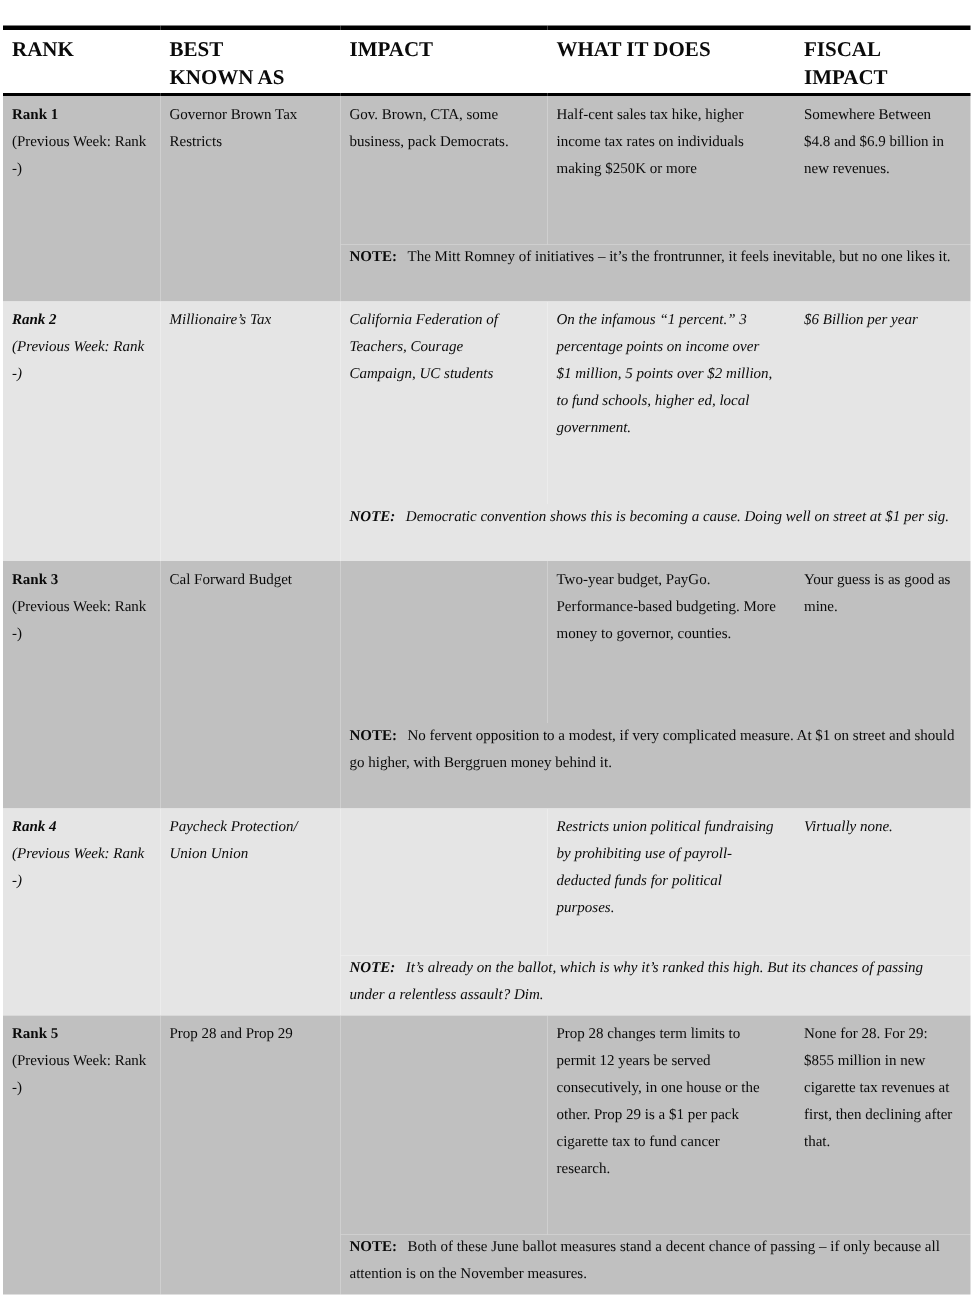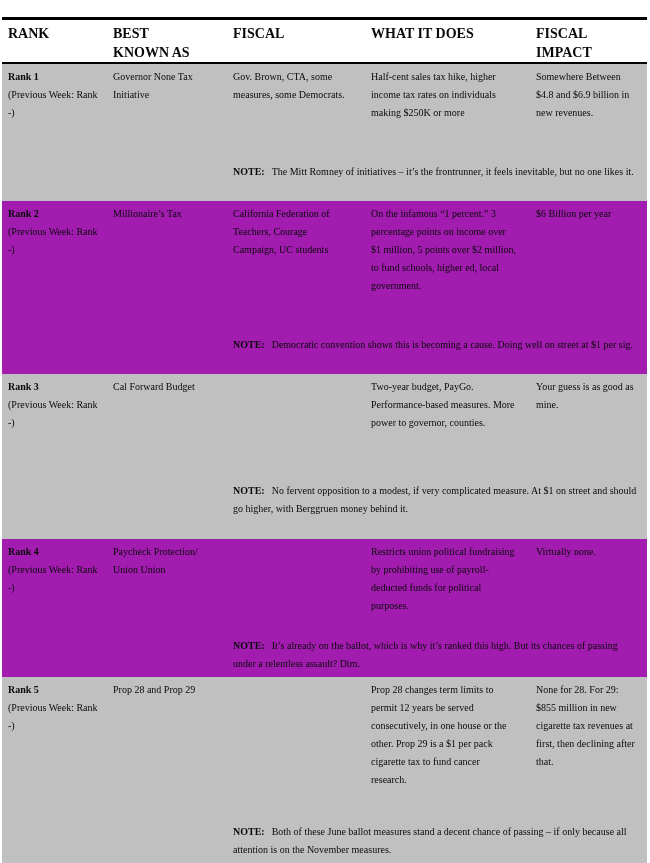--- a/index.html
+++ b/index.html
@@ -33,21 +33,21 @@
   }
   .b{font-weight:bold;}
   td.cc1{padding-right:6px;}
   td.cc2{padding-right:22px;}
   td.cc3{padding-right:12px;}
   td.cc4{padding-right:12px;}
   td.cc5{padding-right:10px;}
   td.note{padding:0 8px 4px 6px;}
   .note-label{margin-right:7px;}
   tbody.shaded td{background:#c0c0c0;}
-  tbody.plain td{background:#a21caf;}
+  tbody.plain td{background:#e5e5e5;font-style:italic;}
   tr.r1m{height:100px} tr.r1n{height:38px}
   tr.r2m{height:135px} tr.r2n{height:38px}
   tr.r3m{height:108px} tr.r3n{height:57px}
   tr.r4m{height:98px}  tr.r4n{height:38px}
   tr.r5m{height:146px} tr.r5n{height:54px}
   .tick{position:absolute;left:4px;top:859px;width:1px;height:4px;background:#000;}
 </style>
 </head>
 <body>
 
@@ -57,34 +57,34 @@
       <col class="c1">
         <col class="c2">
         <col class="c3">
         <col class="c4">
         <col class="c5">
     </colgroup>
     <thead>
       <tr class="hdr">
         <td class="cc1">RANK</td>
         <td class="cc2">BEST KNOWN AS</td>
-        <td class="cc3">FISCAL</td>
+        <td class="cc3">IMPACT</td>
         <td class="cc4">WHAT IT DOES</td>
         <td class="cc5">FISCAL IMPACT</td>
       </tr>
     </thead>
 
     <tbody class="shaded">
       <tr class="r1m">
         <td class="cc1" rowspan="2">
           <div class="b">Rank 1</div>
           <div>(Previous Week: Rank -)</div>
         </td>
-        <td class="cc2" rowspan="2">Governor None Tax Initiative</td>
-        <td class="cc3">Gov. Brown, CTA, some measures, some Democrats.</td>
+        <td class="cc2" rowspan="2">Governor Brown Tax Restricts</td>
+        <td class="cc3">Gov. Brown, CTA, some business, pack Democrats.</td>
         <td class="cc4">Half-cent sales tax hike, higher income tax rates on individuals making $250K or more</td>
         <td class="cc5">Somewhere Between $4.8 and $6.9 billion in new revenues.</td>
       </tr>
       <tr class="r1n">
         <td class="note" colspan="3"><span class="b note-label">NOTE:</span><span>The Mitt Romney of initiatives – it’s the frontrunner, it feels inevitable, but no one likes it.</span></td>
       </tr>
     </tbody>
 
     <tbody class="plain">
       <tr class="r2m">
@@ -103,21 +103,21 @@
     </tbody>
 
     <tbody class="shaded">
       <tr class="r3m">
         <td class="cc1" rowspan="2">
           <div class="b">Rank 3</div>
           <div>(Previous Week: Rank -)</div>
         </td>
         <td class="cc2" rowspan="2">Cal Forward Budget</td>
         <td class="cc3"></td>
-        <td class="cc4">Two-year budget, PayGo. Performance-based measures. More power to governor, counties.</td>
+        <td class="cc4">Two-year budget, PayGo. Performance-based budgeting. More money to governor, counties.</td>
         <td class="cc5">Your guess is as good as mine.</td>
       </tr>
       <tr class="r3n">
         <td class="note" colspan="3"><span class="b note-label">NOTE:</span><span>No fervent opposition to a modest, if very complicated measure. At $1 on street and should go higher, with Berggruen money behind it.</span></td>
       </tr>
     </tbody>
 
     <tbody class="plain">
       <tr class="r4m">
         <td class="cc1" rowspan="2">

